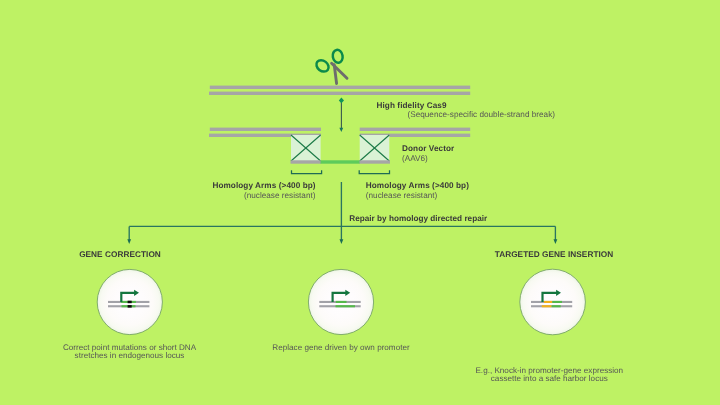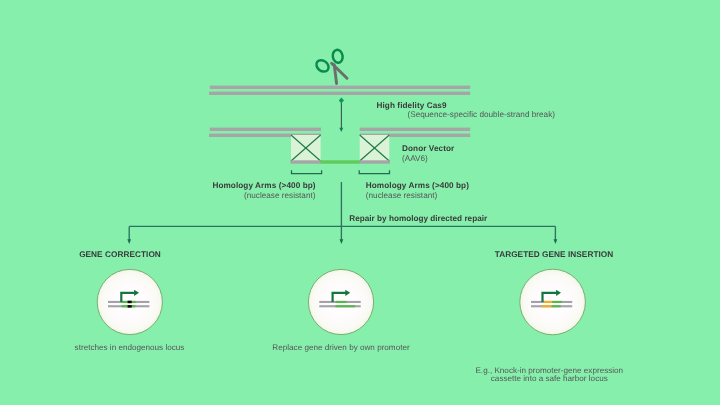--- a/index.html
+++ b/index.html
@@ -1,19 +1,19 @@
 <!DOCTYPE html>
 <html><head>
 <meta charset="utf-8">
 <style>
   html,body{margin:0;padding:0;background:#ffffff;}
   body{width:720px;height:405px;overflow:hidden;
        font-family:"Liberation Sans", sans-serif;
        -webkit-font-smoothing:antialiased;text-rendering:geometricPrecision;}
-  #stage{position:relative;width:720px;height:405px;background:#86efac;}
+  #stage{position:relative;width:720px;height:405px;background:#bef264;}
   svg.diagram{position:absolute;left:0;top:0;}
   .lbl{position:absolute;white-space:nowrap;color:#4d4d4d;line-height:1.25;transform:translateZ(0);}
   .t-bold{font-weight:bold;color:#3a3a3a;font-size:8.2px;letter-spacing:0.08px;}
   .t-reg{font-weight:normal;color:#565656;font-size:8.2px;}
   .t-cap{font-weight:bold;color:#3a3a3a;font-size:8.25px;letter-spacing:0.04px;text-align:center;}
   .t-desc{font-weight:normal;color:#565656;font-size:8.15px;text-align:center;line-height:8.6px;}
   .t-repair{font-weight:bold;color:#3a3a3a;font-size:8.2px;}
 </style>
 </head>
 <body>
@@ -136,20 +136,21 @@
 
   <div class="lbl t-bold" style="left:365.8px;top:181.2px;">Homology Arms (&gt;400 bp)</div>
   <div class="lbl t-reg" style="left:365.8px;top:190.7px;">(nuclease resistant)</div>
 
   <div class="lbl t-repair" style="left:349.3px;top:214.2px;">Repair by homology directed repair</div>
 
   <div class="lbl t-cap" style="left:20px;top:249.5px;width:200px;">GENE CORRECTION</div>
   <div class="lbl t-cap" style="left:454px;top:249.5px;width:200px;">TARGETED GENE INSERTION</div>
 
   <div class="lbl t-desc" style="left:29.5px;top:343.5px;width:200px;white-space:normal;">
+    <div>Correct point mutations or short DNA</div>
     <div>stretches in endogenous locus</div>
   </div>
   <div class="lbl t-desc" style="left:241px;top:343.5px;width:200px;white-space:normal;">
     <div>Replace gene driven by own promoter</div>
   </div>
   <div class="lbl t-desc" style="left:449.3px;top:343.5px;width:200px;white-space:normal;margin-top:23px;">
     <div>E.g., Knock-in promoter-gene expression</div>
     <div>cassette into a safe harbor locus</div>
   </div>
 

